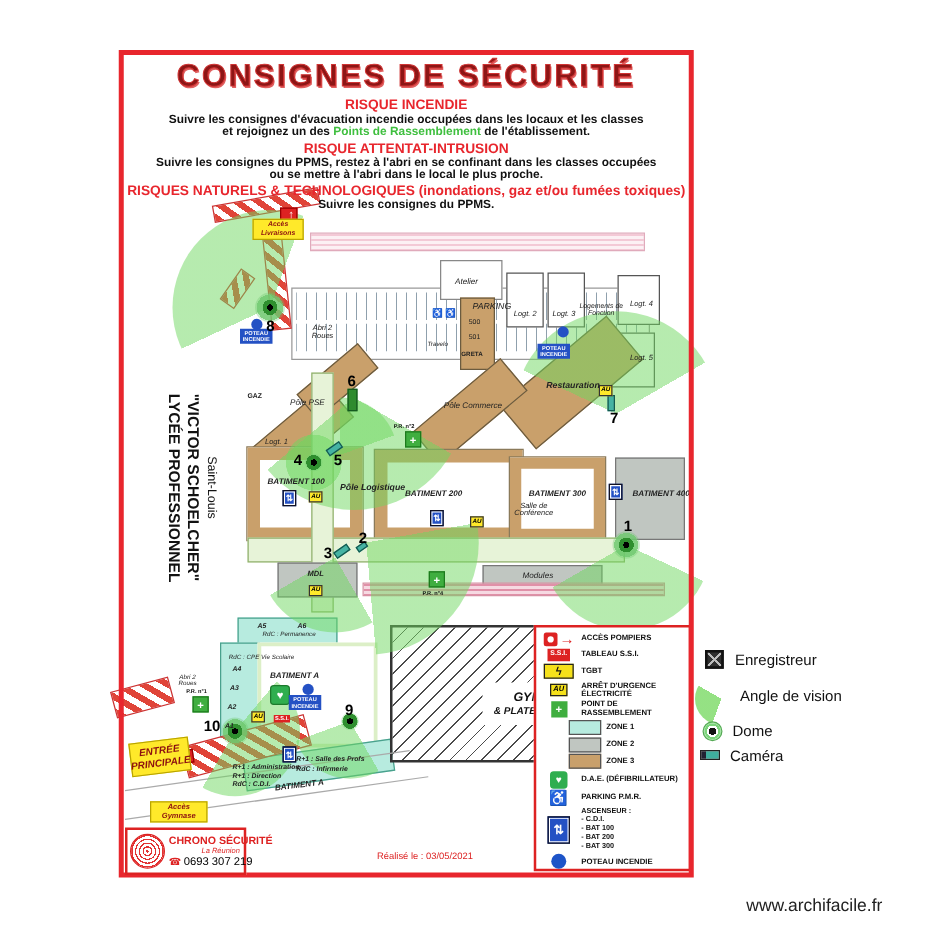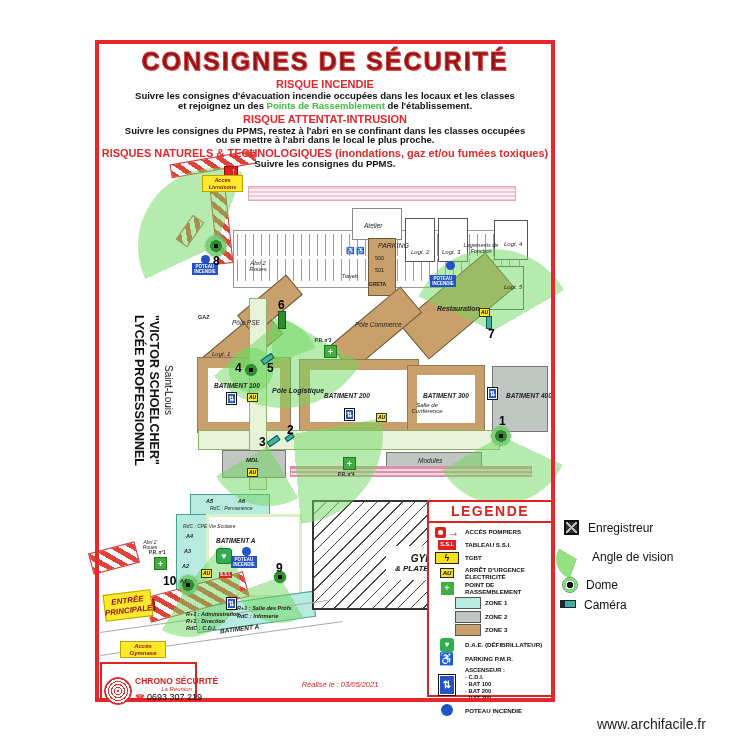--- a/index.html
+++ b/index.html
@@ -89,27 +89,27 @@
   .lg-lift{width:16px;height:20px;background:#2451c4;border:1px solid #112;box-shadow:inset 0 0 0 1px #fff;display:flex;align-items:center;justify-content:center}
   .lg-lift::after{content:"⇅";color:#fff;font-size:10px;font-weight:bold}
   .lg-pot{width:12px;height:12px;border-radius:50%;background:#1d54c8}
   .lg-lines{font-size:5.8px;font-weight:bold;color:#111;line-height:1.25}
   
   .sl-lab{font-size:12px;color:#111;z-index:6;white-space:nowrap}
   .rec{width:15px;height:15px;border:2px solid #111;background:linear-gradient(45deg,transparent 44%,#bbb 44% 56%,transparent 56%),linear-gradient(-45deg,transparent 44%,#bbb 44% 56%,transparent 56%),#2f2f2f;z-index:6}
   .domeic{width:16px;height:16px;border-radius:50%;border:1px solid #5a5;background:radial-gradient(circle,#111 0 3px,#fff 3px 4.5px,#7cd47c 4.5px 62%,#a5e6a5 62% 100%);z-index:6}
   .camic{width:16px;height:8px;border:1px solid #222;background:linear-gradient(90deg,#223 0 4px,#3fae9e 4px);z-index:6}
   
-  .chrono{left:100px;top:662px;width:97px;height:38px;background:#fff;border:2px solid #d22;z-index:16;display:flex;align-items:flex-start;gap:3px;padding:13px 2px}
+  .chrono{left:100px;top:662px;width:97px;height:38px;background:#fff;border:2px solid #d22;z-index:16;display:flex;align-items:center;gap:3px;padding:1px 2px}
   .globe{width:26px;height:26px;border-radius:50%;border:1px solid #d22;background:repeating-radial-gradient(circle at 50% 50%,#e23333 0 1px,#fff 1px 3px);flex:none}
   .ch-name{color:#d22;font-weight:bold;font-size:8.5px;line-height:1.1;white-space:nowrap}
   .ch-reg{color:#d22;font-style:italic;font-size:6px;text-align:center}
   .ch-phone{color:#000;font-weight:normal;font-size:9px;white-space:nowrap}
   .ph::before{content:"☎";color:#d22;font-size:8px;margin-right:2px}
-  .rev{color:#d22;font-style:italic;font-size:7.5px;z-index:6}
+  .rev{color:#d22;font-size:7.5px;z-index:6}
   .wm{color:#222;font-size:14px;z-index:6}
 </style>
 </head>
 <body>
 
 <div class="L frame"></div>
 
 <div class="L hd title" style="top:47px">CONSIGNES DE SÉCURITÉ</div>
 <div class="L hd rh" style="top:78px">RISQUE INCENDIE</div>
 <div class="L hd bl" style="top:90px">Suivre les consignes d'évacuation incendie occupées dans les locaux et les classes</div>
@@ -268,21 +268,20 @@
 <div class="L lbl i bo" style="left:237px;top:606px;font-size:5.5px">R+1 : Salle des Profs</div>
 <div class="L lbl i bo" style="left:237px;top:614px;font-size:5.5px">RdC : Infirmerie</div>
 <div class="L lbl i bo" style="left:180px;top:579px;font-size:5.5px">A1</div>
 <div class="L lbl i bo" style="left:182px;top:564px;font-size:5.5px">A2</div>
 <div class="L lbl i bo" style="left:184px;top:549px;font-size:5.5px">A3</div>
 <div class="L lbl i bo" style="left:186px;top:534px;font-size:5.5px">A4</div>
 <div class="L lbl i bo" style="left:206px;top:499px;font-size:5.5px">A5</div>
 <div class="L lbl i bo" style="left:238px;top:499px;font-size:5.5px">A6</div>
 
 <div class="L legend">
-  <div class="lg-title">LEGENDE</div>
   <div class="lg-rows">
     <div class="lg-row">
       <span class="lg-ic">
           <span class="lg-pomp"></span>
           <span class="lg-arrow"></span>
         </span>
       <span class="lg-lab">ACCÈS POMPIERS</span>
     </div>
     <div class="lg-row">
       <span class="lg-ic">

